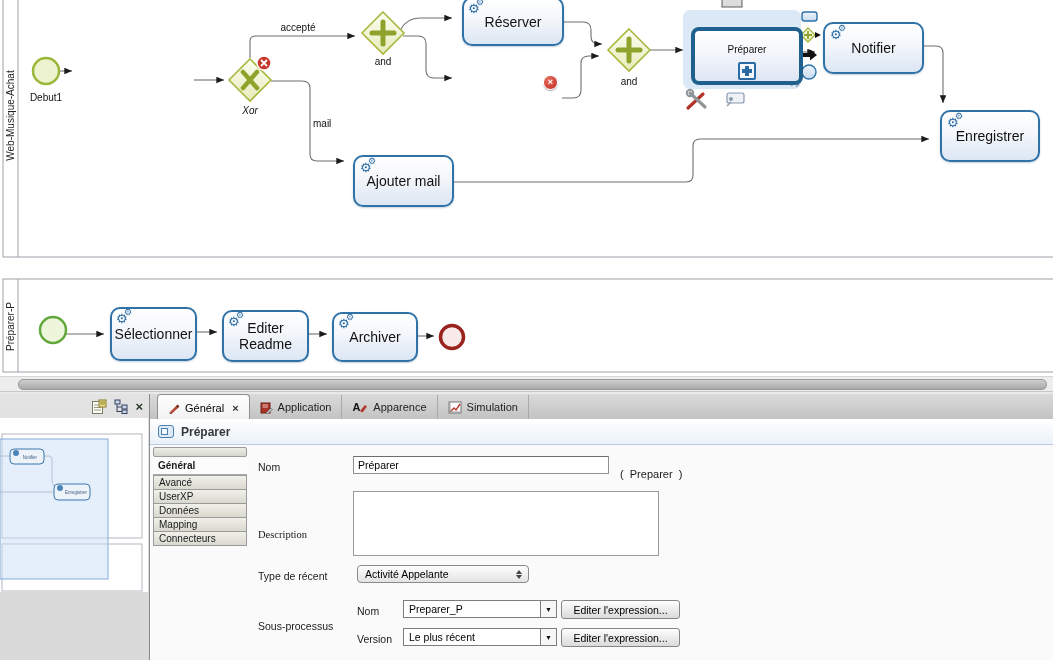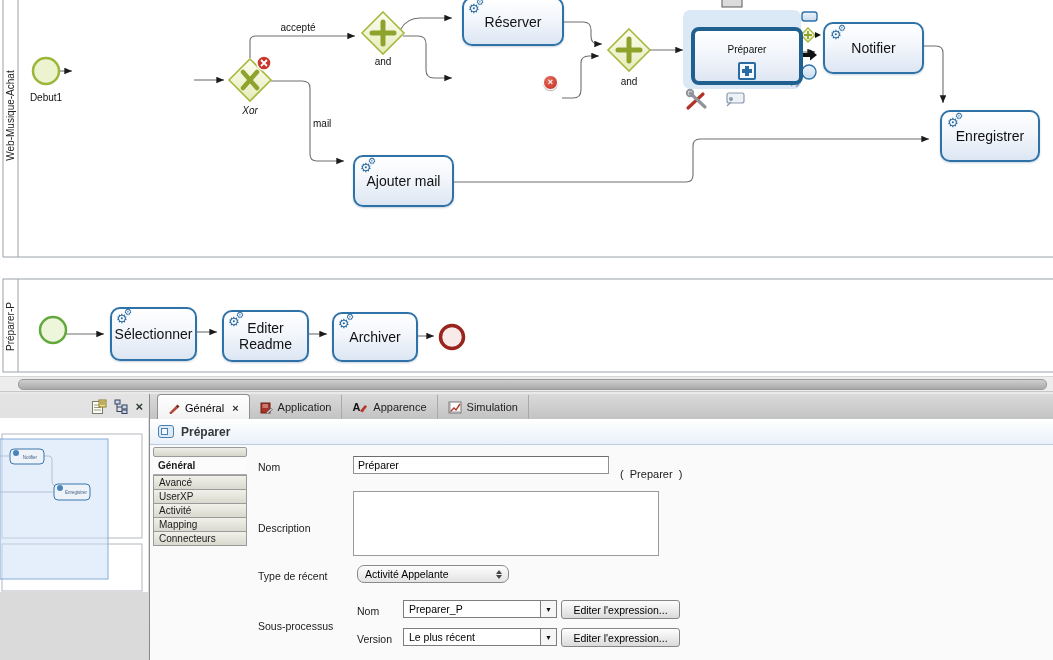--- a/index.html
+++ b/index.html
@@ -323,34 +323,34 @@
     <div class="phead">
       <span class="ca-icon"></span>
       <span class="ttl">Préparer</span>
     </div>
 
     <div class="menucol">
       <div class="mspacer"></div>
       <div class="mitem sel">Général</div>
       <div class="mitem">Avancé</div>
       <div class="mitem">UserXP</div>
-      <div class="mitem">Activité</div>
+      <div class="mitem">Données</div>
       <div class="mitem">Mapping</div>
       <div class="mitem">Connecteurs</div>
     </div>
 
     <div class="flabel" style="left:258px;top:67px;">Nom</div>
     <input class="tinput" style="left: 353px; top: 62px; width: 256px; height: 18px;" value="Préparer">
     <div class="parenval" style="left:620px;top:66px;margin-top:8px;">(  Preparer  )</div>
 
-    <div class="flabel" style="left:258px;top:128px;">Description</div>
+    <div class="flabel" style="left:258px;top:135px;font-family:Liberation Serif, serif;">Description</div>
     <textarea class="ftextarea" style="left: 353px; top: 97px; width: 300px; height: 59px; resize: none;"></textarea>
 
     <div class="flabel" style="left:258px;top:176px;">Type de récent</div>
-    <div class="macselect" style="left:357px;top:171px;width:152px;height:18px;border-radius:7px;">
+    <div class="macselect" style="left:357px;top:171px;width:172px;height:18px;">
       <span>Activité Appelante</span>
       <span class="arrows">
           <i class="up"></i>
           <i class="dn"></i>
         </span>
     </div>
 
     <div class="flabel" style="left:258px;top:226px;">Sous-processus</div>
 
     <div class="flabel" style="left:357px;top:211px;">Nom</div>

